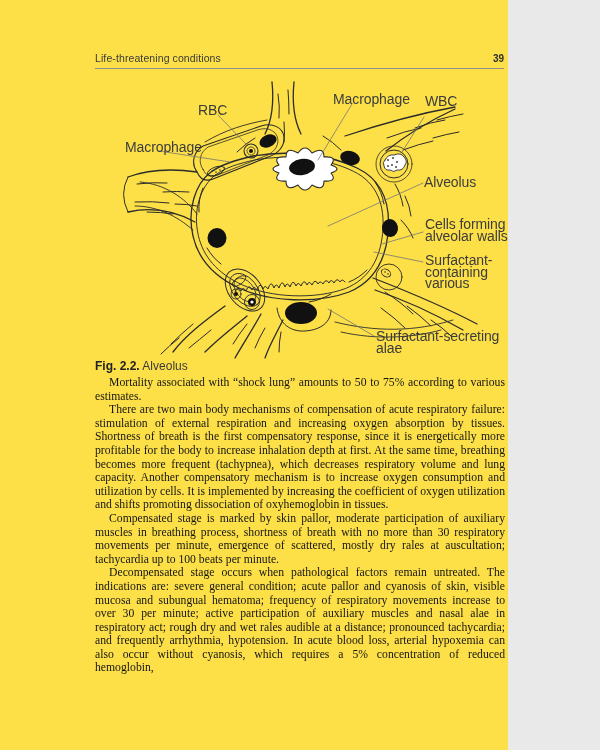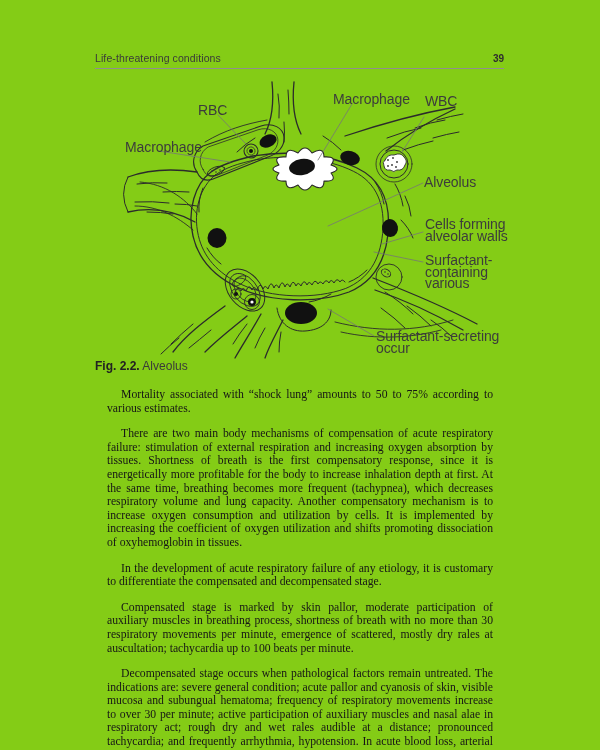--- a/index.html
+++ b/index.html
@@ -1,35 +1,35 @@
 <!DOCTYPE html>
 <html><head>
 <meta charset="utf-8">
 <style>
   html,body{margin:0;padding:0;background:#e9e9e9;}
-  .page{position:relative;width:600px;height:750px;background:#84cc16;overflow:hidden;
+  .page{position:relative;width:508px;height:750px;background:#fde047;overflow:hidden;
         font-family:"Liberation Sans",sans-serif;}
   
   .hdr{position:absolute;left:95px;top:52px;width:409px;display:flex;
        justify-content:space-between;align-items:flex-end;
        border-bottom:1.2px solid #8f8f8f;padding-bottom:4px;}
   .hdr-title{font-size:10.5px;color:#3a3a3a;letter-spacing:.1px;}
   .hdr-num{font-size:10px;font-weight:bold;color:#2e2e2e;}
   
   .figure{position:absolute;left:85px;top:80px;width:430px;height:285px;}
   .figure svg{position:absolute;left:0;top:0;}
   .fig-label{position:absolute;font-size:14px;line-height:11.5px;color:#3c3c3c;
              white-space:pre-line;letter-spacing:-.1px;}
   .caption{position:absolute;left:95px;top:359px;font-size:12px;color:#3a3a3a;}
   .caption b{color:#222;}
   
   .bodytext{position:absolute;left:95px;top:376px;width:410px;
             font-family:"Liberation Serif",serif;font-size:11.7px;line-height:13.6px;
             color:#161616;text-align:justify;}
-  .bodytext p{margin:12px;text-indent:14px;}
+  .bodytext p{margin:0;text-indent:14px;}
   .ital{}
 </style>
 </head>
 <body>
 
 <div class="page">
 
   <div class="hdr">
     <span class="hdr-title">Life-threatening conditions</span>
     <span class="hdr-num">39</span>
@@ -158,29 +158,28 @@
     <div class="fig-label" style="left:248px;top:14px">Macrophage</div>
     <div class="fig-label" style="left:113px;top:25px">RBC</div>
     <div class="fig-label" style="left:340px;top:16px">WBC</div>
     <div class="fig-label" style="left:40px;top:62px">Macrophage</div>
     <div class="fig-label" style="left:339px;top:97px">Alveolus</div>
     <div class="fig-label" style="left:340px;top:139px">Cells forming
 alveolar walls</div>
     <div class="fig-label" style="left:340px;top:175px">Surfactant-
 containing
 various</div>
-    <div class="fig-label" style="left:291px;top:251px">Surfactant-secreting occur</div>
+    <div class="fig-label" style="left:291px;top:251px">Surfactant-secreting alae</div>
   </div>
 
   <div class="caption">
     <b>Fig. 2.2.</b>
     <span>Alveolus</span>
   </div>
 
   <div class="bodytext">
     <p><span class="ital"></span><span>Mortality associated with “shock lung” amounts to 50 to 75% according to various estimates.</span></p>
     <p><span class="ital"></span><span>There are two main body mechanisms of compensation of acute respiratory failure: stimulation of external respiration and increasing oxygen absorption by tissues. Shortness of breath is the first compensatory response, since it is energetically more profitable for the body to increase inhalation depth at first. At the same time, breathing becomes more frequent (tachypnea), which decreases respiratory volume and lung capacity. Another compensatory mechanism is to increase oxygen consumption and utilization by cells. It is implemented by increasing the coefficient of oxygen utilization and shifts promoting dissociation of oxyhemoglobin in tissues.</span></p>
-    <p><span class="ital"></span><span>In the development of acute respiratory failure of any etiology, it is customary to differentiate the compensated and decompensated stage.</span></p>
     <p><span class="ital">Compensated stage</span><span> is marked by skin pallor, moderate participation of auxiliary muscles in breathing process, shortness of breath with no more than 30 respiratory movements per minute, emergence of scattered, mostly dry rales at auscultation; tachycardia up to 100 beats per minute.</span></p>
     <p><span class="ital">Decompensated stage</span><span> occurs when pathological factors remain untreated. The indications are: severe general condition; acute pallor and cyanosis of skin, visible mucosa and subungual hematoma; frequency of respiratory movements increase to over 30 per minute; active participation of auxiliary muscles and nasal alae in respiratory act; rough dry and wet rales audible at a distance; pronounced tachycardia; and frequently arrhythmia, hypotension. In acute blood loss, arterial hypoxemia can also occur without cyanosis, which requires a 5% concentration of reduced hemoglobin,</span></p>
   </div>
 
 </div>
 
 </body></html>

